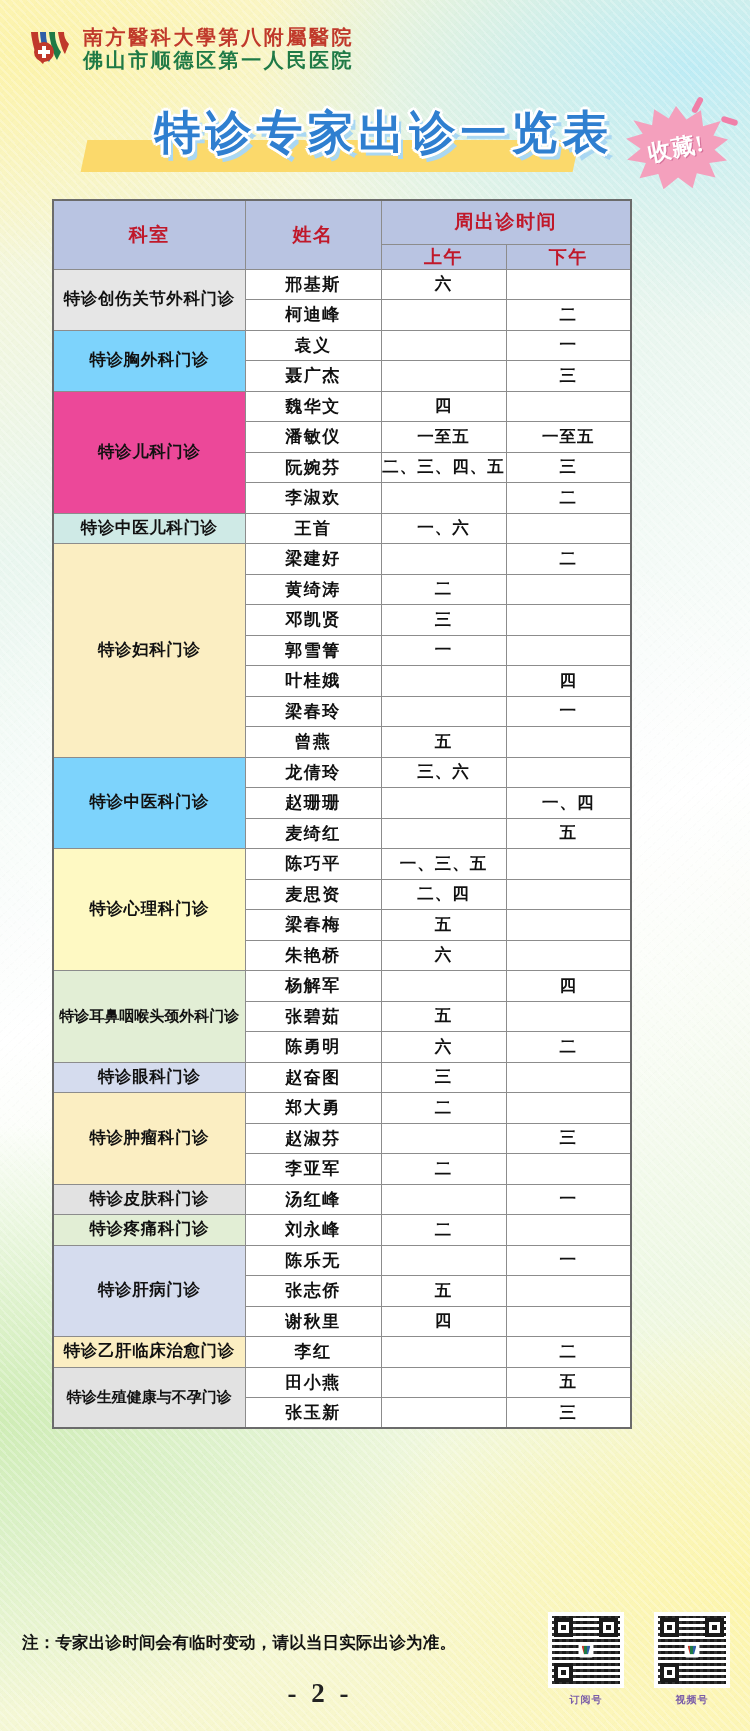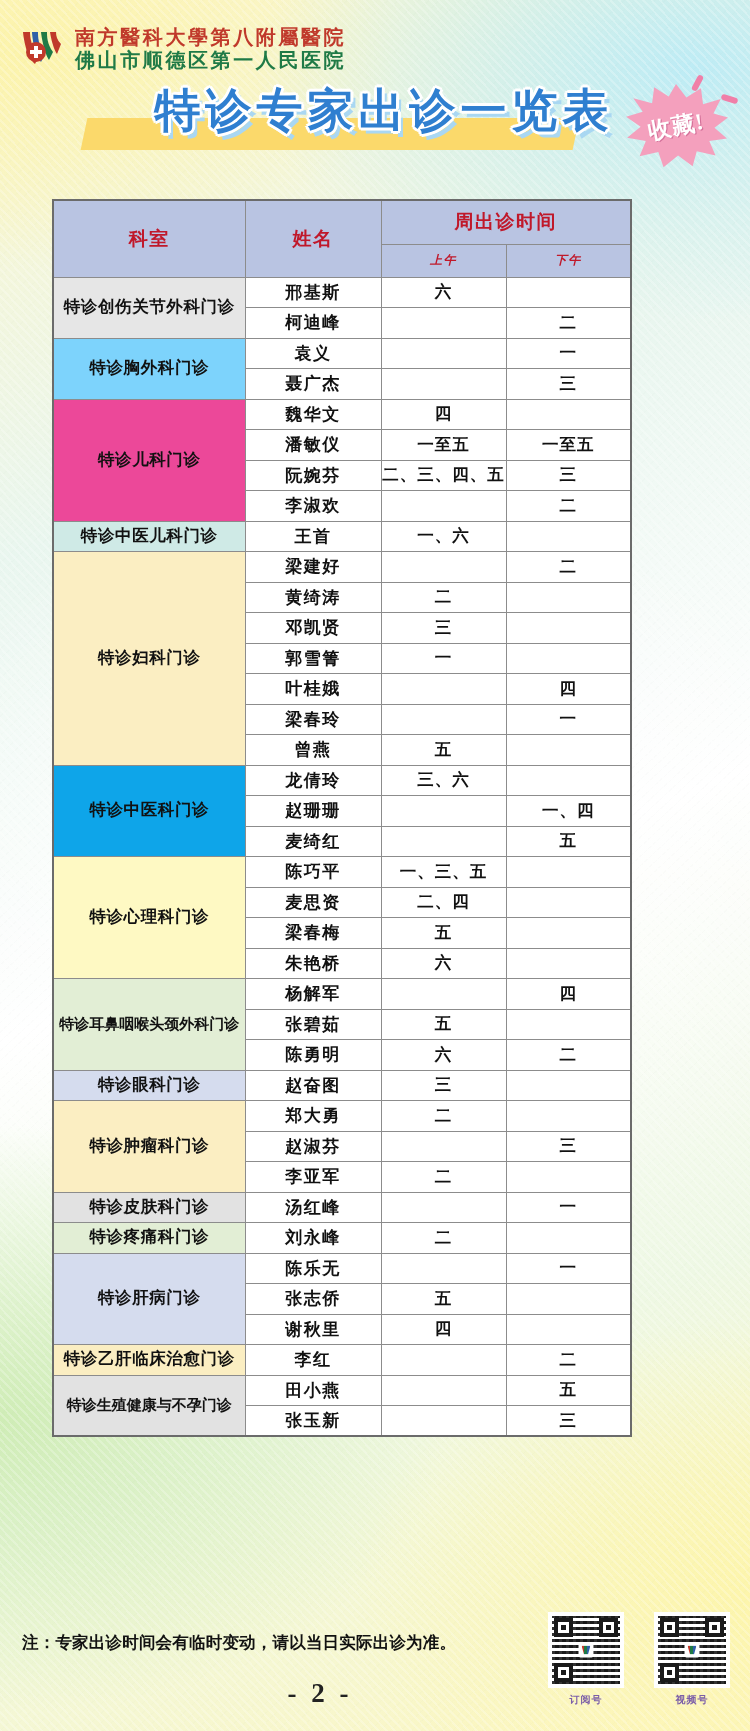--- a/index.html
+++ b/index.html
@@ -19,32 +19,32 @@
       linear-gradient(160deg, #fdf6c9 0%, #e9f6ef 28%, #ffffff 52%, #eef8e4 76%, #fdf6bf 100%);
   }
   .paper-tex {
     position: absolute; inset: 0; pointer-events: none; opacity: .30;
     background-image:
       repeating-linear-gradient(47deg, rgba(255,255,255,.75) 0 2px, rgba(255,255,255,0) 2px 6px),
       repeating-linear-gradient(-43deg, rgba(190,200,190,.16) 0 1px, rgba(255,255,255,0) 1px 7px);
   }
 
   
-  .hdr { position: absolute; top: 26px; left: 19px; display: flex; align-items: center; gap: 10px; }
+  .hdr { position: absolute; top: 26px; left: 27px; display: flex; align-items: center; gap: 10px; }
   .logo { width: 46px; height: 46px; position: relative; flex: none; }
   .hosp-lines { line-height: 1.16; }
   .hosp-l1, .hosp-l2 {
     font-size: 20px; letter-spacing: 2.6px; white-space: nowrap;
     font-family: "Liberation Serif", "DejaVu Serif", serif; font-weight: 700;
   }
   .hosp-l1 { color: #c0392b; }
   .hosp-l2 { color: #1f7a46; }
 
   
-  .title-wrap { position: absolute; top: 80px; left: 0; width: 750px; height: 88px; }
+  .title-wrap { position: absolute; top: 102px; left: 0; width: 750px; height: 88px; }
   .title-band {
     position: absolute; left: 84px; top: 38px; width: 492px; height: 32px;
     background: #fbd96b; transform: skewX(-12deg);
   }
   .title-txt {
     position: absolute; left: 0; top: 0; width: 750px; text-align: center;
     font-size: 46px; font-weight: 700; letter-spacing: 5px;
     font-family: "Liberation Serif", "DejaVu Serif", serif;
     color: #2f7fd0; padding-left: 18px;
     text-shadow:
@@ -79,21 +79,21 @@
   table.sched th, table.sched td {
     border: 1px solid #8c8c8c;
     text-align: center; vertical-align: middle;
     font-family: "Liberation Serif", "DejaVu Serif", serif;
     font-weight: 700;
   }
   thead th {
     background: #b9c4e2; color: #c0182a; font-size: 19px; letter-spacing: 1.5px;
   }
   thead th.h-top { height: 44px; }
-  thead th.h-sub { height: 33px; font-size: 12px; font-style: italic; }
+  thead th.h-sub { height: 25px; font-size: 18px; }
   col.c-dept { width: 192px; }
   col.c-name { width: 136px; }
   col.c-am   { width: 125px; }
   col.c-pm   { width: 125px; }
 
   td.dept {
     font-size: 16.5px; color: #111; letter-spacing: .6px; line-height: 1.25;
   }
   td.dept.tight { font-size: 15px; letter-spacing: 0; }
   td.name { font-size: 17px; color: #111; height: 30.5px; letter-spacing: 1.5px; }
@@ -261,21 +261,21 @@
         <td class="name">梁春玲</td>
         <td class="slot"></td>
         <td class="slot">一</td>
       </tr>
       <tr>
         <td class="name">曾燕</td>
         <td class="slot">五</td>
         <td class="slot"></td>
       </tr>
       <tr>
-        <td class="dept" rowspan="3" style="background: #0ea5e9;">特诊中医科门诊</td>
+        <td class="dept" rowspan="3" style="background: #7dd3fc;">特诊中医科门诊</td>
         <td class="name">龙倩玲</td>
         <td class="slot">三、六</td>
         <td class="slot"></td>
       </tr>
       <tr>
         <td class="name">赵珊珊</td>
         <td class="slot"></td>
         <td class="slot">一、四</td>
       </tr>
       <tr>

